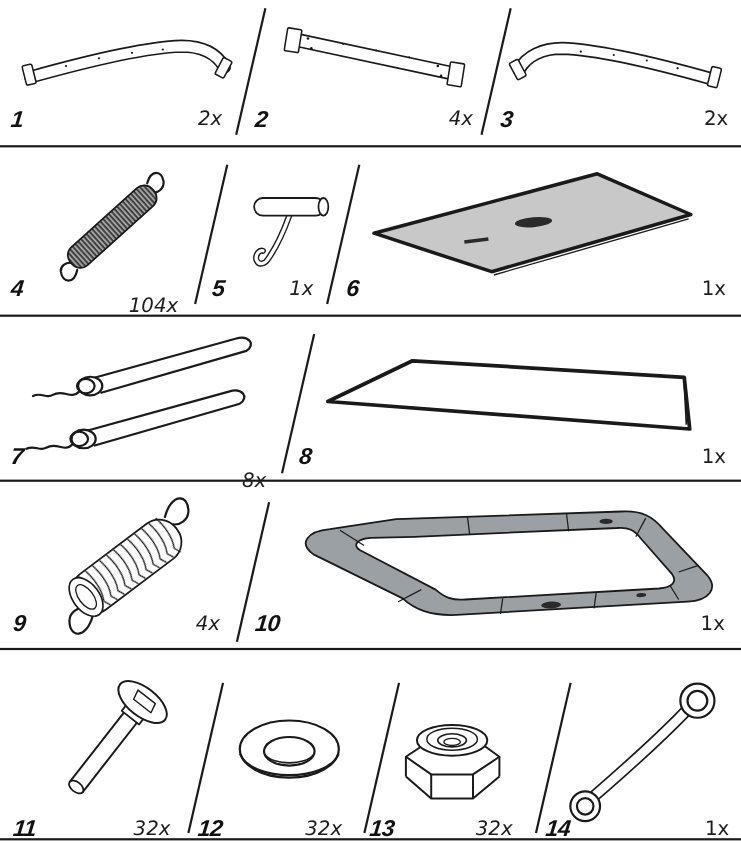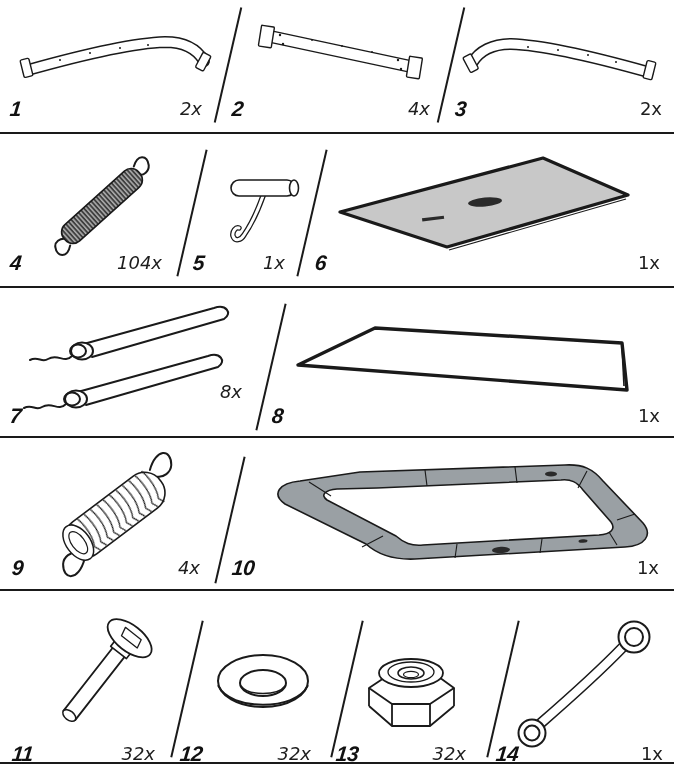--- a/index.html
+++ b/index.html
@@ -94,21 +94,21 @@
         </pattern>
       </defs>
       <g transform="rotate(-42 77 56)">
         <path class="ln" d="M127,48 C138,41 145,48 139,57 C135,62 128,61 126,58" stroke-width="2"></path>
         <path class="ln" d="M27,64 C16,72 9,64 15,55 C18,51 24,52 27,55" stroke-width="2"></path>
         <rect x="27" y="45" width="100" height="22" rx="10" fill="url(#coil4)" stroke="#1a1a1a" stroke-width="1.6"></rect>
       </g>
     </svg>
   </div>
   <div class="pnum" style="left:10px;top:251px">4</div>
-  <div class="qty" style="left:82px;top:252px;width:80px">104x</div>
+  <div class="qty" style="left:82px;top:268px;width:80px">104x</div>
 
   <div class="icon" style="left:218px;top:155px">
     <svg width="105" height="100" viewBox="0 0 105 100">
       <path class="ln" d="M45,41 C40,55 33,70 26,80 C23,85 17,87 15,81 C14,76 18,72 21,73" stroke-width="5.5"></path>
       <path d="M45,41 C40,55 33,70 26,80 C23,85 17,87 15,81 C14,76 18,72 21,73" stroke="#fff" fill="none" stroke-width="3" stroke-linecap="round"></path>
       <rect class="wh" x="13" y="25" width="64" height="16" rx="8" stroke-width="1.6"></rect>
       <ellipse class="wh" cx="76" cy="33" rx="4.5" ry="8" stroke-width="1.6"></ellipse>
     </svg>
   </div>
   <div class="pnum" style="left:193px;top:251px">5</div>
@@ -133,21 +133,21 @@
           <ellipse class="wh" cx="64" cy="56" rx="11" ry="8.5" stroke-width="2" fill="none"></ellipse>
           <ellipse class="ln" cx="60" cy="56" rx="8" ry="6.5" stroke-width="2"></ellipse>
           <path class="ln" d="M54,61 C46,69 40,58 30,64 C24,68 20,61 12,65" stroke-width="2"></path>
         </g>
       </defs>
       <use href="#clip7"></use>
       <use href="#clip7" transform="translate(-6,48)"></use>
     </svg>
   </div>
   <div class="pnum" style="left:10px;top:404px">7</div>
-  <div class="qty" style="left:182px;top:381px;width:60px">8x</div>
+  <div class="qty" style="left:182px;top:427px;width:60px">8x</div>
 
   <div class="icon" style="left:290px;top:312px">
     <svg width="348" height="102" viewBox="0 0 348 102">
       <polygon points="8,53 85,16 332,31 337,78" fill="#ffffff" stroke="#1a1a1a" stroke-width="3.4" stroke-linejoin="round"></polygon>
       <line x1="332" y1="35" x2="334" y2="74" stroke="#1a1a1a" stroke-width="1.6"></line>
     </svg>
   </div>
   <div class="pnum" style="left:272px;top:404px">8</div>
   <div class="qty upright" style="left:600px;top:405px;width:60px">1x</div>
 

